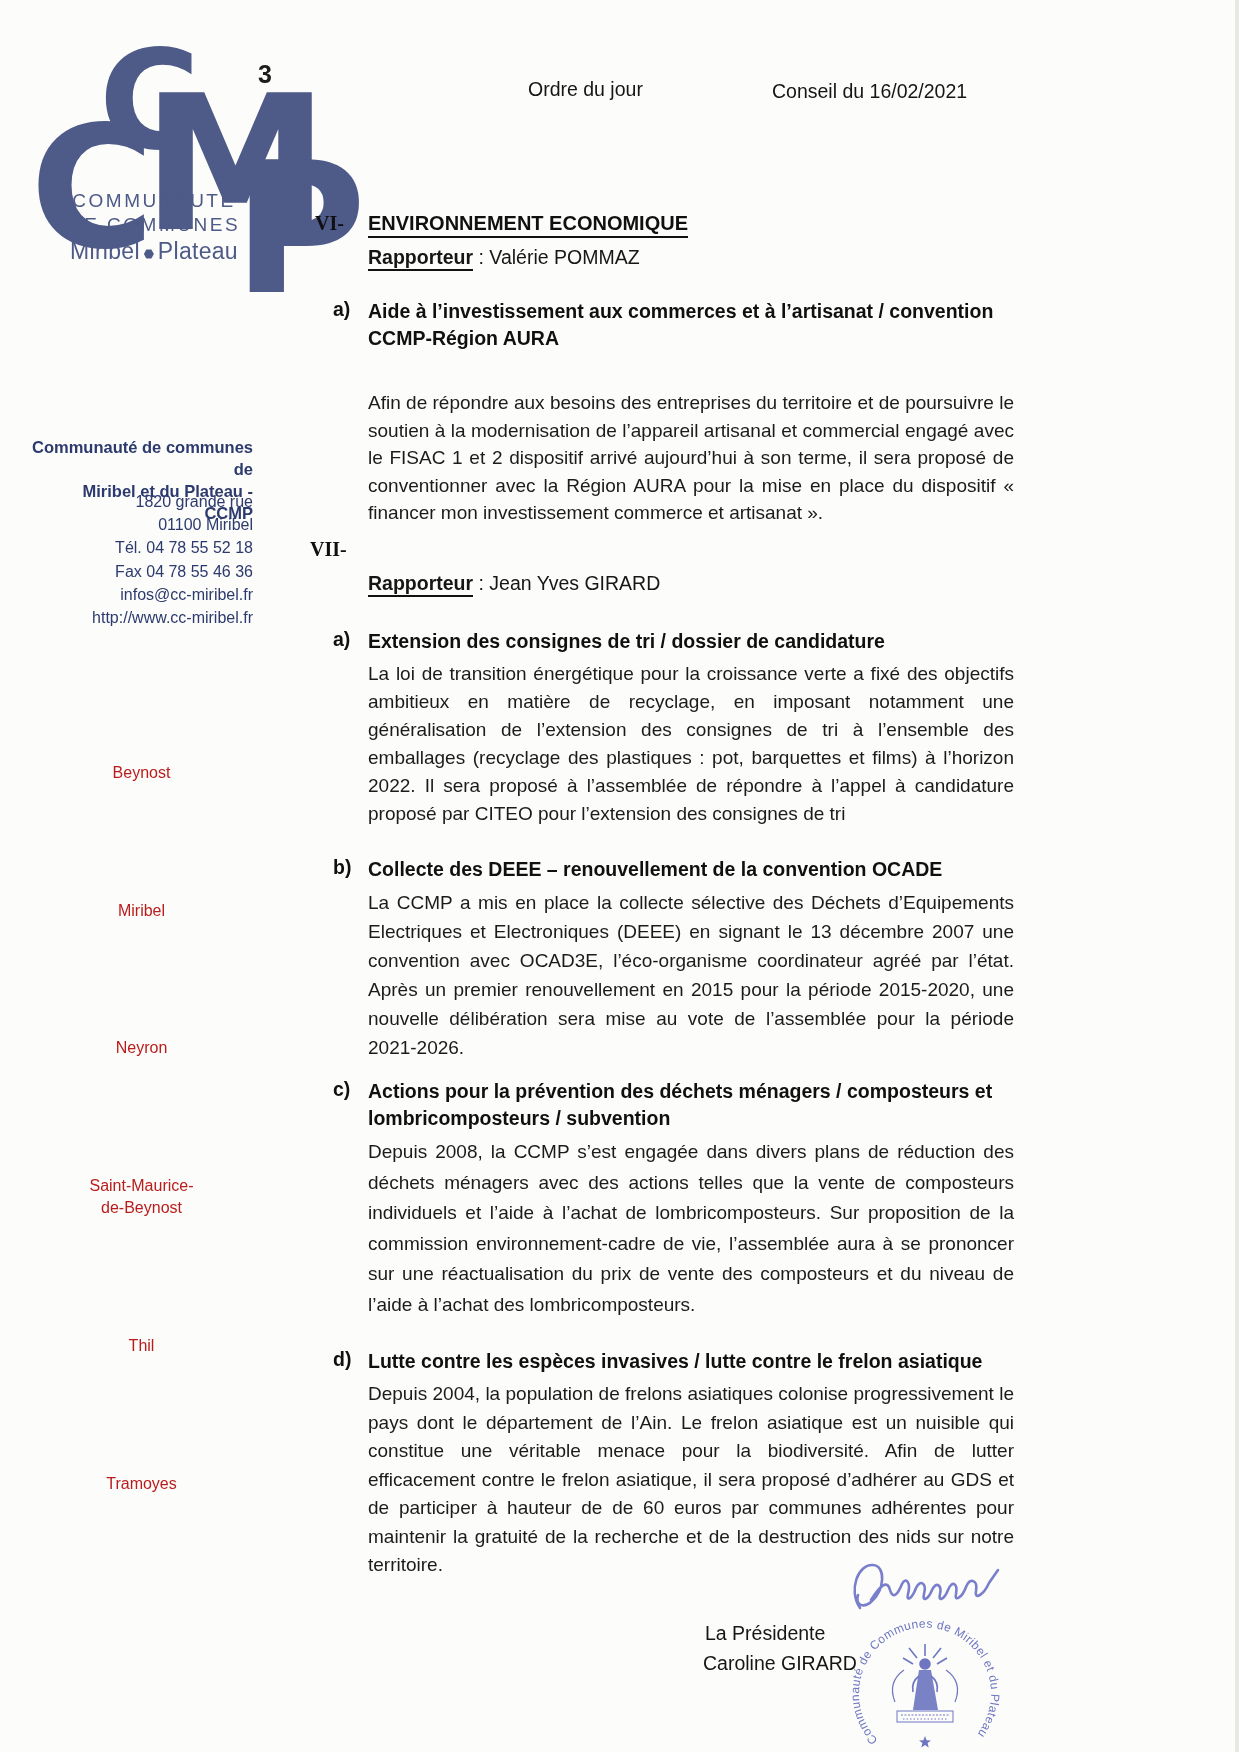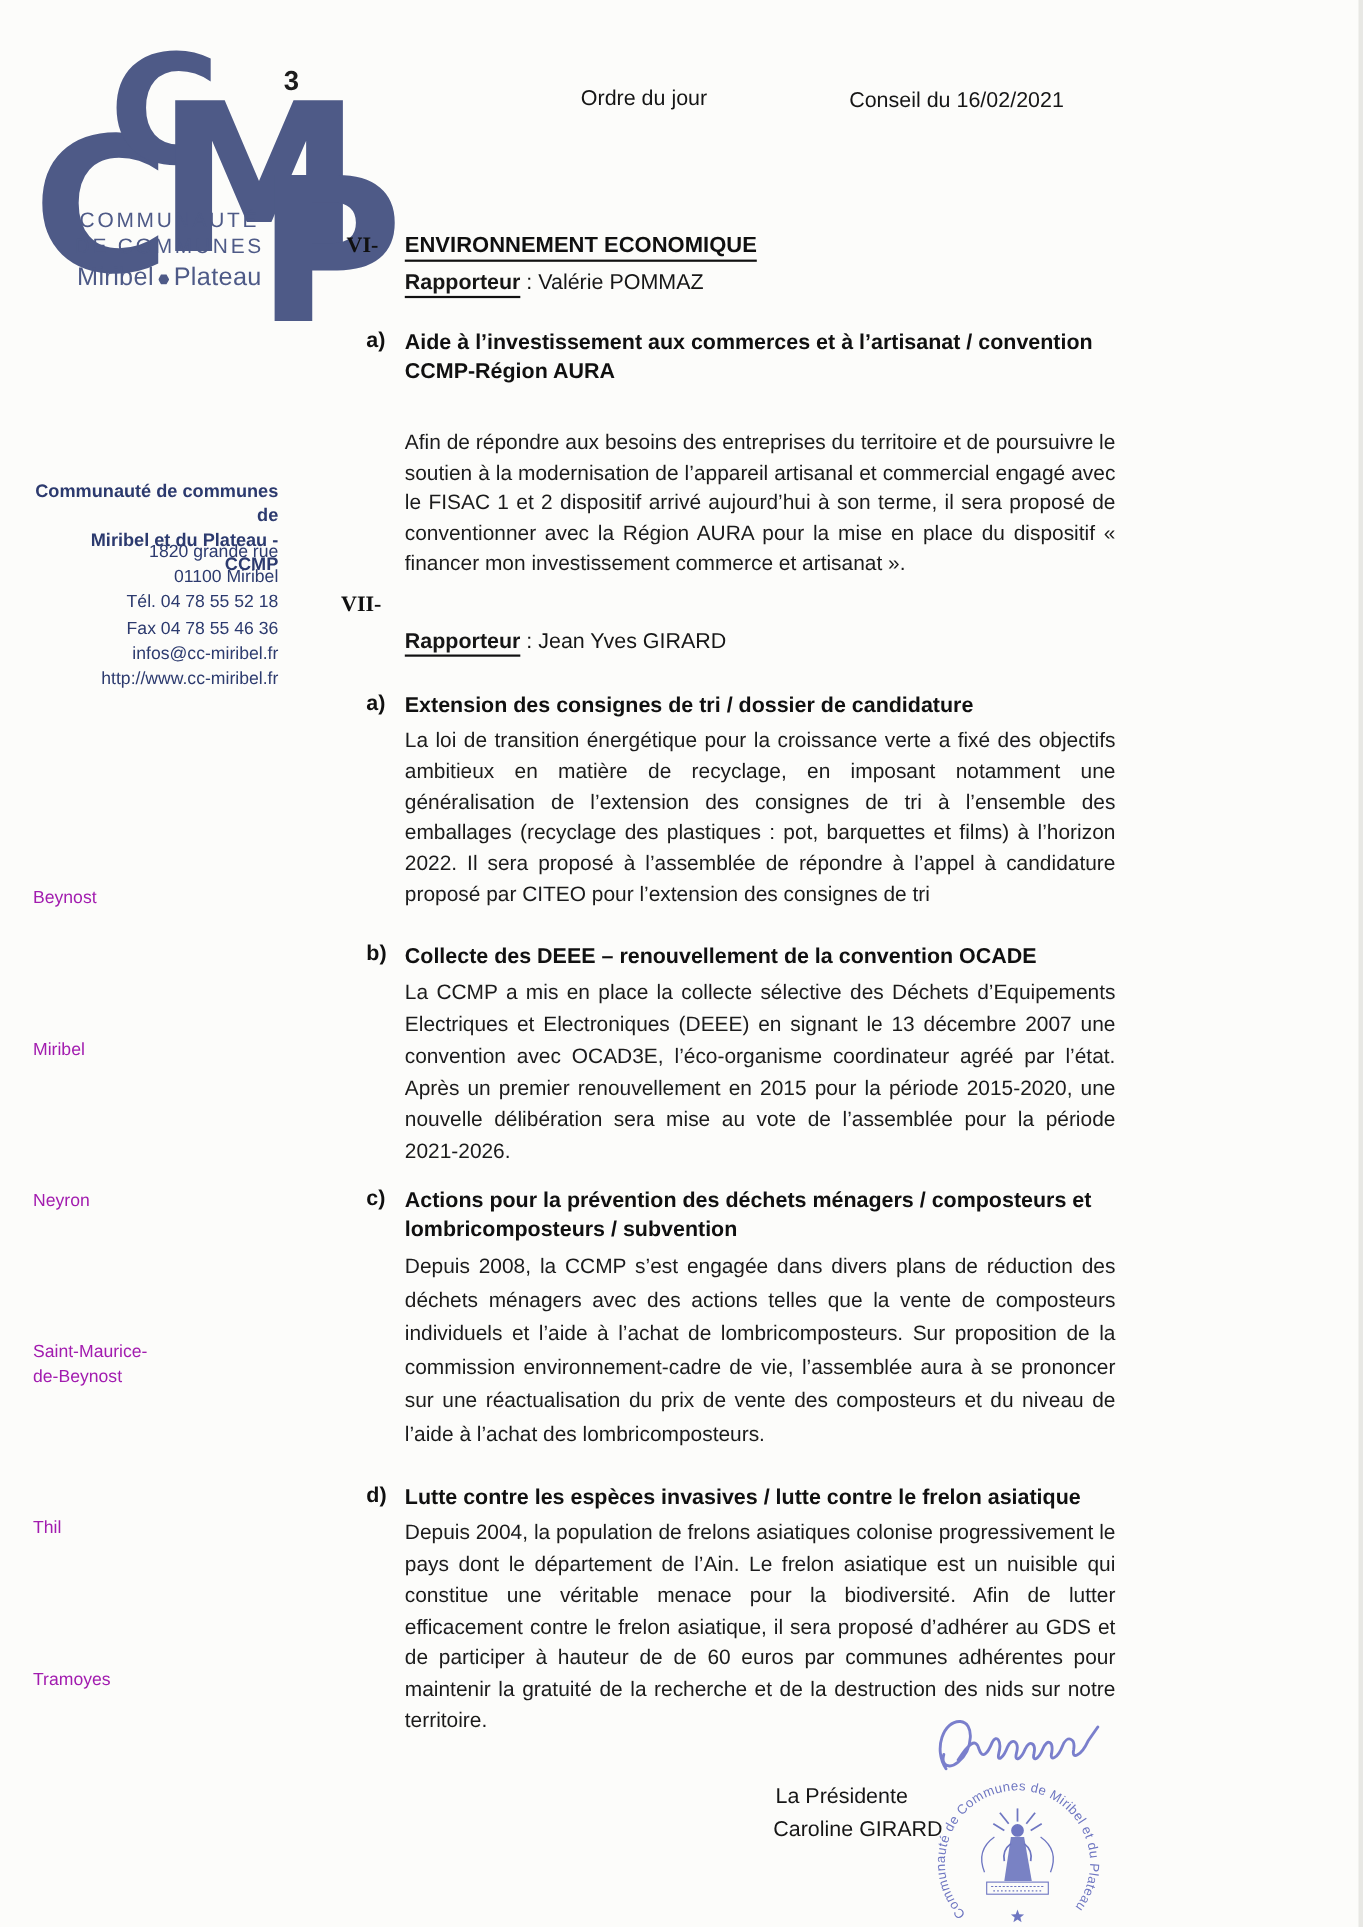--- a/index.html
+++ b/index.html
@@ -25,22 +25,22 @@
     clip-path:polygon(25% 5%,75% 5%,100% 50%,75% 95%,25% 95%,0% 50%);}
 
   
   .hdr-center{position:absolute;left:528px;top:78px;font-size:19.5px;color:#151515;}
   .hdr-right{position:absolute;left:772px;top:80px;font-size:19.5px;color:#151515;}
 
   
   .side{position:absolute;left:30px;width:223px;text-align:right;color:#2c3a6e;}
   .side-org{top:436px;font-size:16.5px;font-weight:bold;line-height:22px;}
   .side-addr{top:490px;font-size:16px;line-height:23.2px;}
-  .commune{position:absolute;left:30px;width:223px;text-align:left;color:#a21caf;
-    font-size:16px;line-height:22px;white-space:pre-line;margin-top:44px;}
+  .commune{position:absolute;left:30px;width:223px;text-align:center;color:#b91c1c;
+    font-size:16px;line-height:22px;white-space:pre-line;}
 
   
   .sec-numeral{position:absolute;font-size:20px;font-weight:bold;color:#101010;font-family:Liberation Serif, serif;}
   .sec-title{position:absolute;left:368px;font-size:20px;font-weight:bold;color:#101010;}
   .sec-title span{display:inline-block;border-bottom:2.5px solid #111;padding-bottom:1px;}
   .rapporteur{position:absolute;left:368px;font-size:19.5px;color:#161616;}
   .rapporteur .lbl{font-weight:bold;display:inline-block;border-bottom:2.5px solid #111;padding-bottom:0px;}
 
   .item{position:absolute;left:368px;width:646px;}
   .item-letter{position:absolute;left:-35px;top:0;font-size:19.5px;font-weight:bold;color:#101010;}

